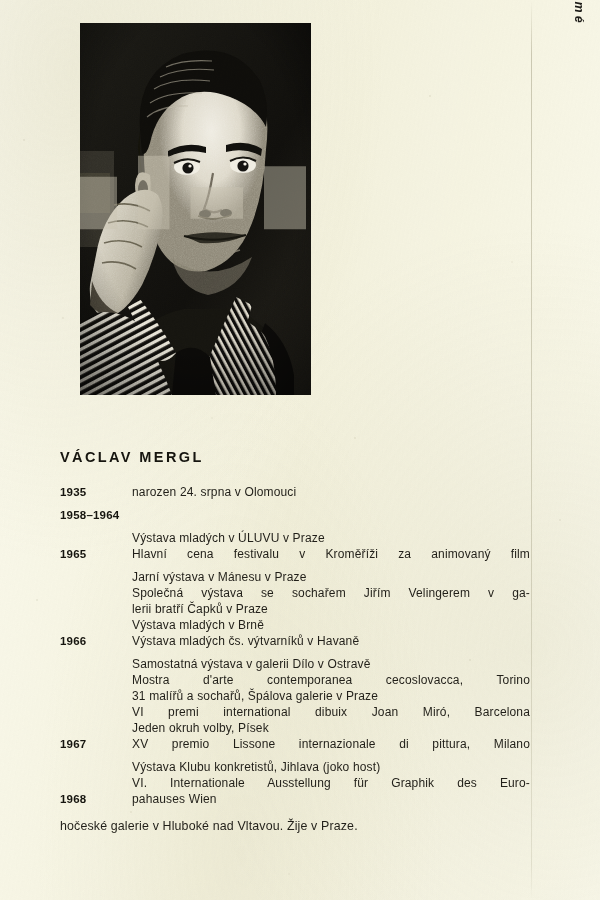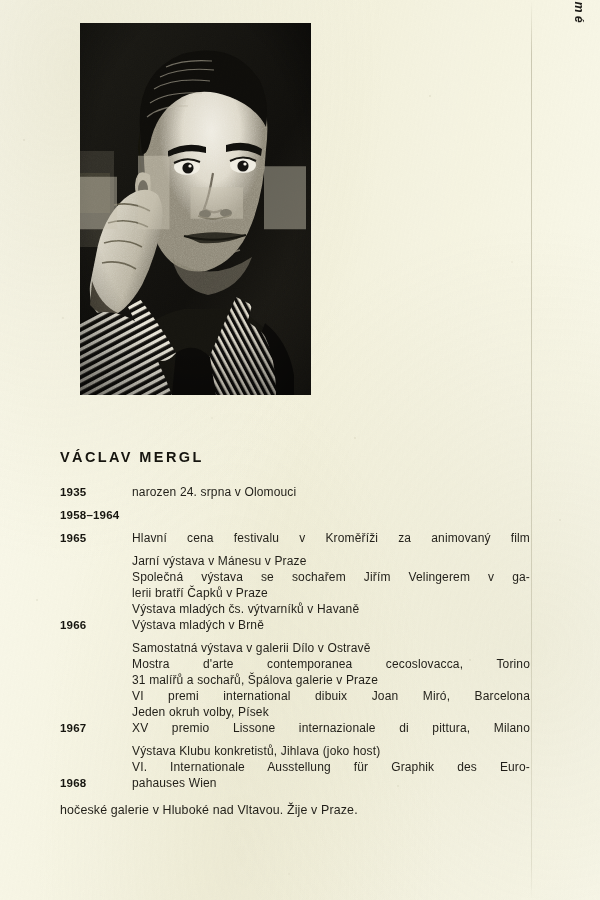--- a/index.html
+++ b/index.html
@@ -340,32 +340,33 @@
       </span>
     </li>
 
     <li class="cv-row">
       <span class="cv-year">1958–1964</span>
     </li>
 
     <li class="cv-row">
       <span class="cv-year">1965</span>
       <span class="cv-lines">
+        <span class="ln">Výstava mladých v ÚLUVU v Praze</span>
         <span class="ln justified">Hlavní cena festivalu v Kroměříži za animovaný film</span>
       </span>
     </li>
 
     <li class="cv-row">
       <span class="cv-year">1966</span>
       <span class="cv-lines">
         <span class="ln">Jarní výstava v Mánesu v Praze</span>
         <span class="ln justified">Společná výstava se sochařem Jiřím Velingerem v ga-</span>
         <span class="ln">lerii bratří Čapků v Praze</span>
+        <span class="ln">Výstava mladých v Brně</span>
         <span class="ln">Výstava mladých čs. výtvarníků v Havaně</span>
-        <span class="ln">Výstava mladých v Brně</span>
       </span>
     </li>
 
     <li class="cv-row">
       <span class="cv-year">1967</span>
       <span class="cv-lines">
         <span class="ln">Samostatná výstava v galerii Dílo v Ostravě</span>
         <span class="ln justified">Mostra d'arte contemporanea cecoslovacca, Torino</span>
         <span class="ln">31 malířů a sochařů, Špálova galerie v Praze</span>
         <span class="ln justified">VI premi international dibuix Joan Miró, Barcelona</span>

